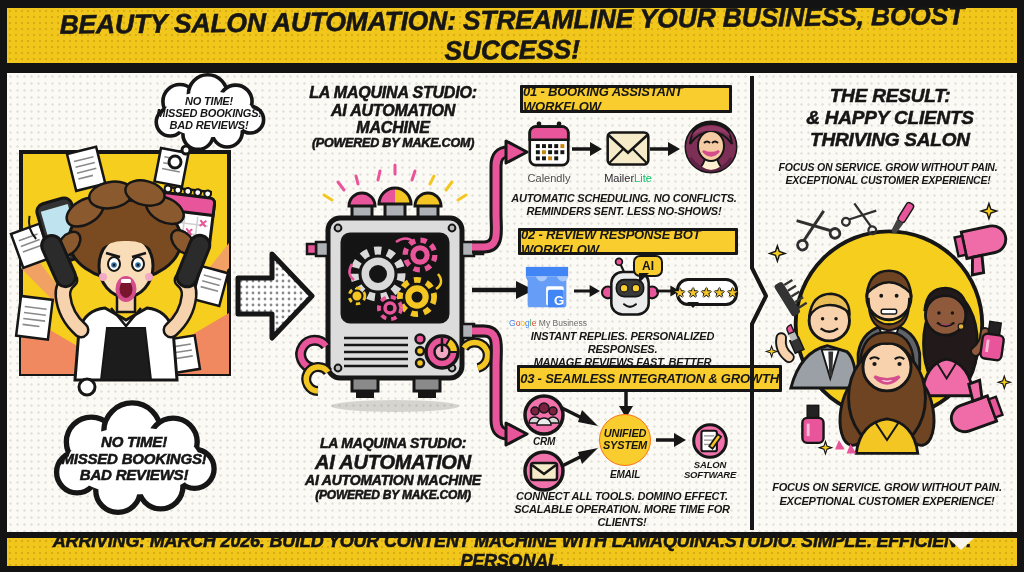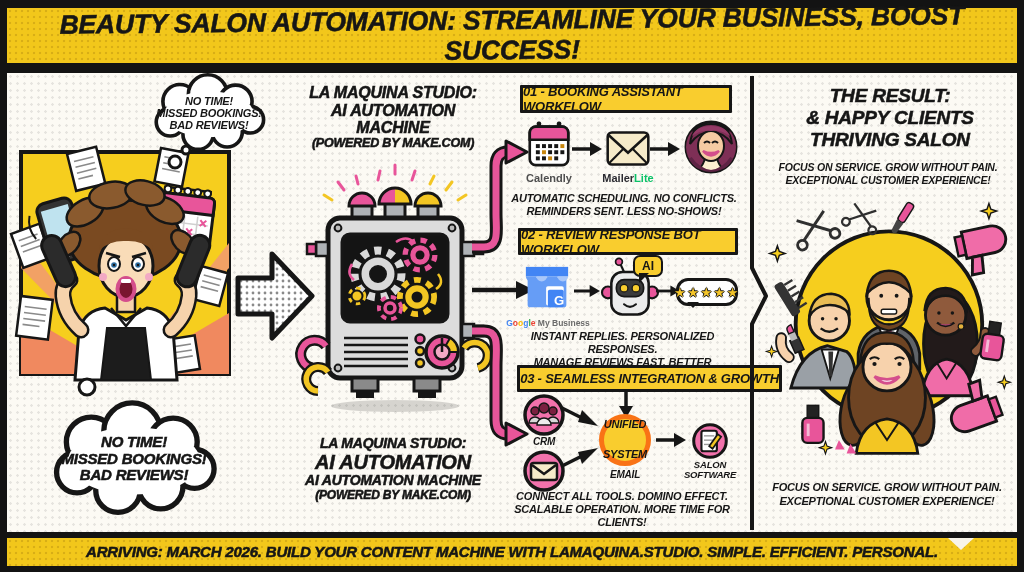--- a/index.html
+++ b/index.html
@@ -8,30 +8,30 @@
   #canvas{position:relative;width:1024px;height:572px;background:#131313}
   .abs{position:absolute}
   .comic{font-weight:bold;font-style:italic;color:#161616;text-align:center;line-height:1.1;letter-spacing:-0.2px}
   .comic span{display:block}
   .heavy{-webkit-text-stroke:0.55px #161616}
   .halftone-y{background-color:#F2C71B;background-image:radial-gradient(rgba(110,75,0,.20) 1px,transparent 1.6px);background-size:6px 6px}
   .main{background-color:#FCFAF4;background-image:radial-gradient(rgba(0,0,0,.085) 1px,transparent 1.5px);background-size:7px 7px}
   .badge{background:#F9CD2E;border:3px solid #161616;border-radius:1px;display:flex;align-items:center;justify-content:center;
          font-weight:bold;font-style:italic;font-size:13px;color:#161616;letter-spacing:-0.2px}
   .cap{font-size:11px;line-height:1.2}
-  .brandlabel{font-style:normal;font-weight:bold;color:#4e4e4e;text-align:center}
+  .brandlabel{font-style:normal;font-weight:normal;color:#4e4e4e;text-align:center}
   svg{overflow:visible;display:block}
   .bubble-text{position:absolute;left:0;top:0;width:100%;height:100%;display:flex;flex-direction:column;justify-content:center}
   .stars{color:#F4C52A;text-shadow:-1px 0 #161616,1px 0 #161616,0 -1px #161616,0 1px #161616;letter-spacing:1.5px;font-size:13px;font-style:normal}
   .ai-bubble{background:#F9CD2E;border:2.5px solid #161616;border-radius:7px;display:flex;align-items:center;justify-content:center;
              font-weight:bold;font-size:12px;color:#161616}
   .ai-bubble::after{content:"";position:absolute;left:4px;bottom:-8px;border:5px solid transparent;border-top-color:#161616;border-left-color:#161616}
   .stars-bubble{background:#fff;border:3px solid #161616;border-radius:12px;display:flex;align-items:center;justify-content:center;position:relative}
   .stars-bubble::after{content:"";position:absolute;left:8px;bottom:-11px;border:6px solid transparent;border-top-color:#161616}
-  .node-circle{border-radius:50%;border:5px solid #f97316;display:flex;align-items:center;justify-content:space-between}
+  .node-circle{border-radius:50%;border:1px solid #f97316;display:flex;align-items:center;justify-content:center}
   .hub{background:#F9CD2E;font-size:11px;line-height:1.05}
   .nodelabel{font-size:10px;line-height:1.05}
   .gl0{color:#4285F4}.gl1{color:#EA4335}.gl2{color:#FBBC05}.gl3{color:#4285F4}.gl4{color:#34A853}.gl5{color:#EA4335}
   .g-white{position:absolute;color:#fff;font-weight:bold;font-style:normal;font-size:13px}
   .pointer-down{width:0;height:0;border-left:13px solid transparent;border-right:13px solid transparent;border-top:12px solid #F8F4E9}
 </style>
 </head>
 <body>
 
 <div id="canvas">
@@ -692,17 +692,17 @@
         </g>
     </g>
   </svg>
 
   <div class="abs comic" style="left:768px;top:481px;width:238px;font-size:11px;line-height:1.25">
     <span>FOCUS ON SERVICE. GROW WITHOUT PAIN.</span>
     <span>EXCEPTIONAL CUSTOMER EXPERIENCE!</span>
   </div>
 
   <div class="abs halftone-y" style="left:7px;top:538px;width:1010px;height:28px">
-    <div class="comic heavy" style="position:absolute;left:0;top:0;width:100%;height:100%;display:flex;align-items:center;justify-content:center;font-size:15px">ARRIVING: MARCH 2026. BUILD YOUR CONTENT MACHINE WITH LAMAQUINA.STUDIO. SIMPLE. EFFICIENT. PERSONAL.</div>
+    <div class="comic heavy" style="position:absolute;left:0;top:0;width:100%;height:100%;display:flex;align-items:center;justify-content:center;font-size:18px">ARRIVING: MARCH 2026. BUILD YOUR CONTENT MACHINE WITH LAMAQUINA.STUDIO. SIMPLE. EFFICIENT. PERSONAL.</div>
   </div>
   <div class="abs pointer-down" style="left:948px;top:538px"></div>
 
 </div>
 
 </body></html>

